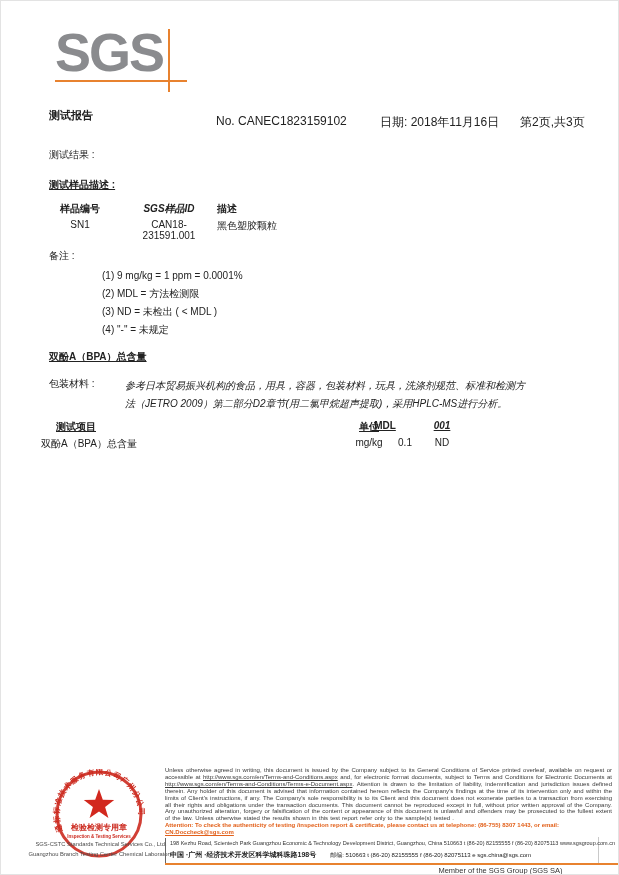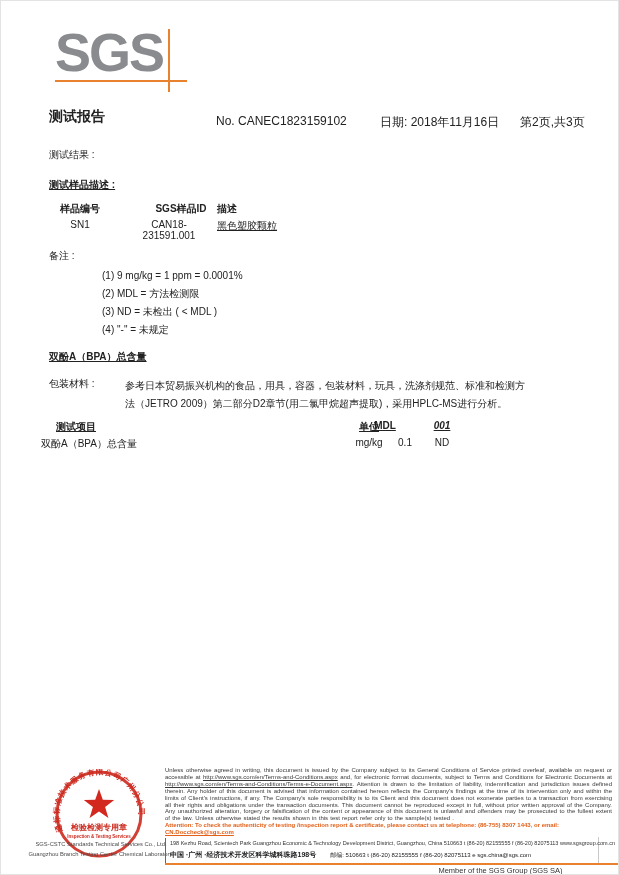--- a/index.html
+++ b/index.html
@@ -11,32 +11,32 @@
     color:#222; border:1px solid #e3e3e3;
   }
   .abs { position:absolute; }
 
   
   .sgs-logo-text { font-size:54px; font-weight:bold; color:#8a8b8e; letter-spacing:-2px; line-height:1; }
   .crop-v { width:2px; background:#e8822f; }
   .crop-h { height:2px; background:#e8822f; }
 
   
-  .report-title { font-size:14px; font-weight:bold;text-align:center; }
+  .report-title { font-size:11px; font-weight:bold;text-align:center; }
   .hdr-txt { font-size:12px; }
 
   
   .lbl { font-size:10px; }
   .lbl-u { font-size:10px; font-weight:bold; text-decoration:underline; }
   .cell { font-size:10px; }
   .cell-c { text-align:center; }
   .bold { font-weight:bold; }
   .sec-title { font-size:10px; font-weight:bold; text-decoration:underline; }
   .note-line { font-size:10px; line-height:18px; white-space:pre; }
-  .method-line { font-size:10px; line-height:18px; }
+  .method-line { font-size:10px; line-height:18px;font-style:italic; }
   .rt-head { font-size:10px; font-weight:bold; text-decoration:underline; }
   .rt-head-i { font-style:italic; }
   .rt-cell { font-size:10px; }
 
   
   .disclaimer {
     font-size:6px; line-height:6.9px; text-align:justify; color:#3a3a3a;
     letter-spacing:0; word-spacing:0.5px;
   }
   .disc-link { text-decoration:underline; color:#3a3a3a; }
@@ -65,25 +65,25 @@
 
   <div class="abs report-title" style="left:48px; top:107px;">测试报告</div>
   <div class="abs hdr-txt" style="left:215px; top:113px;">No. CANEC1823159102</div>
   <div class="abs hdr-txt" style="left:379px; top:113px;">日期: 2018年11月16日</div>
   <div class="abs hdr-txt" style="left:519px; top:113px;">第2页,共3页</div>
 
   <div class="abs lbl" style="left:48px; top:147px;">测试结果 :</div>
   <div class="abs lbl-u" style="left:48px; top:177px;">测试样品描述 :</div>
 
   <div class="abs cell cell-c bold" style="left:48px; top:201px; width:62px;">样品编号</div>
-  <div class="abs cell cell-c bold" style="left:139px; top:201px; width:82px;">SGS样品ID</div>
+  <div class="abs cell cell-c bold" style="left:127px; top:201px; width:82px;font-style:italic;">SGS样品ID</div>
   <div class="abs cell bold" style="left:216px; top:201px;">描述</div>
   <div class="abs cell cell-c" style="left:48px; top:218px; width:62px;text-align:center;">SN1</div>
   <div class="abs cell cell-c" style="left:127px; top:218px; width:82px;">CAN18-231591.001</div>
-  <div class="abs cell" style="left:216px; top:218px;text-decoration:underline;">黑色塑胶颗粒</div>
+  <div class="abs cell" style="left:216px; top:218px;">黑色塑胶颗粒</div>
 
   <div class="abs lbl" style="left:48px; top:248px;">备注 :</div>
   <div class="abs" style="left:101px; top:266px;">
     <div class="note-line">(1) 9 mg/kg = 1 ppm = 0.0001%</div>
     <div class="note-line">(2) MDL = 方法检测限</div>
     <div class="note-line">(3) ND = 未检出 ( &lt; MDL )</div>
     <div class="note-line">(4) "-" = 未规定</div>
   </div>
 
   <div class="abs sec-title" style="left:48px; top:349px;">双酚A（BPA）总含量</div>

